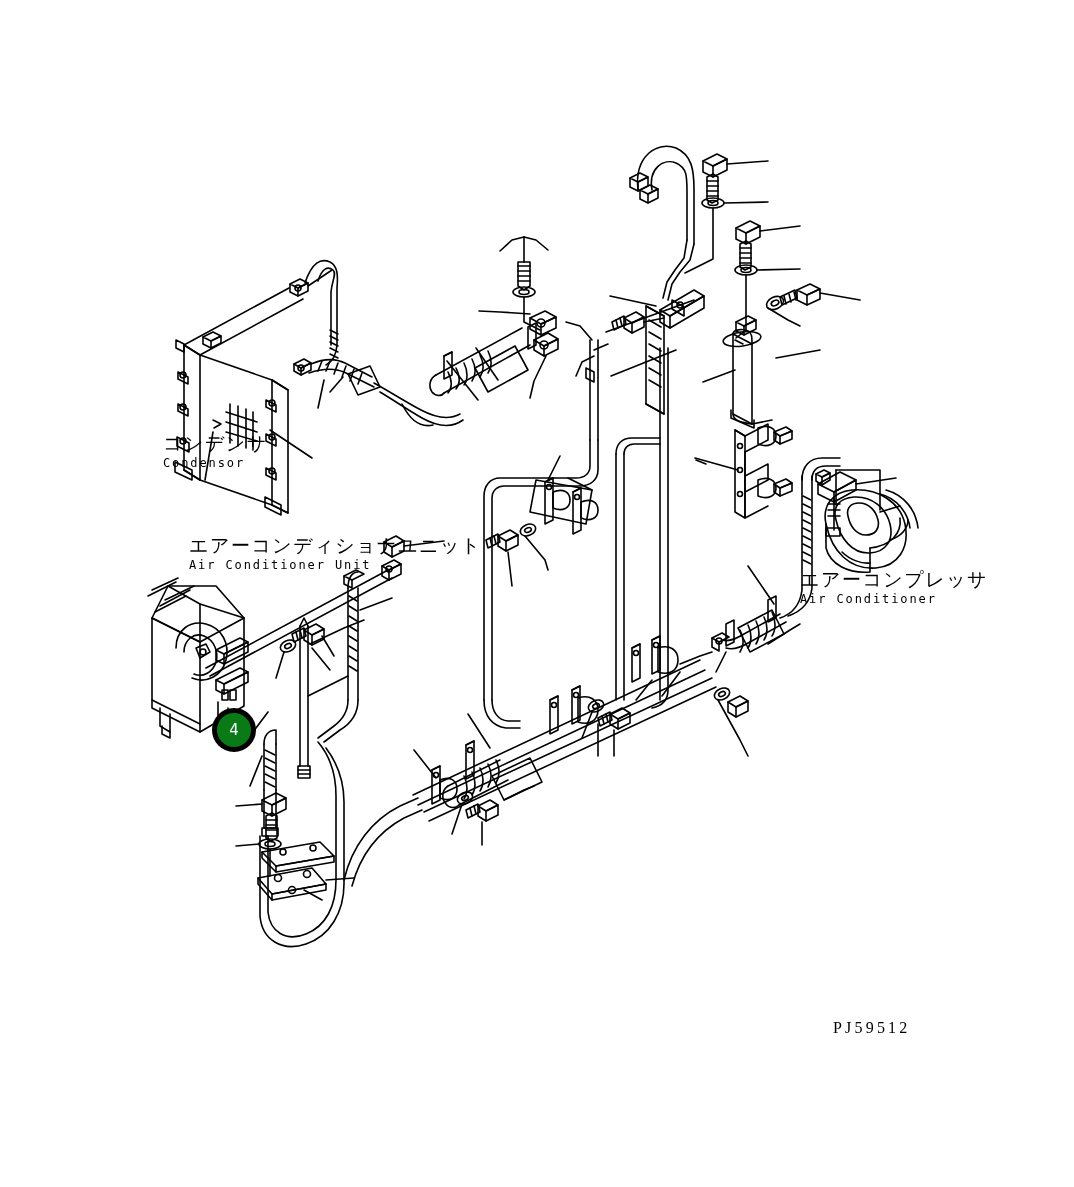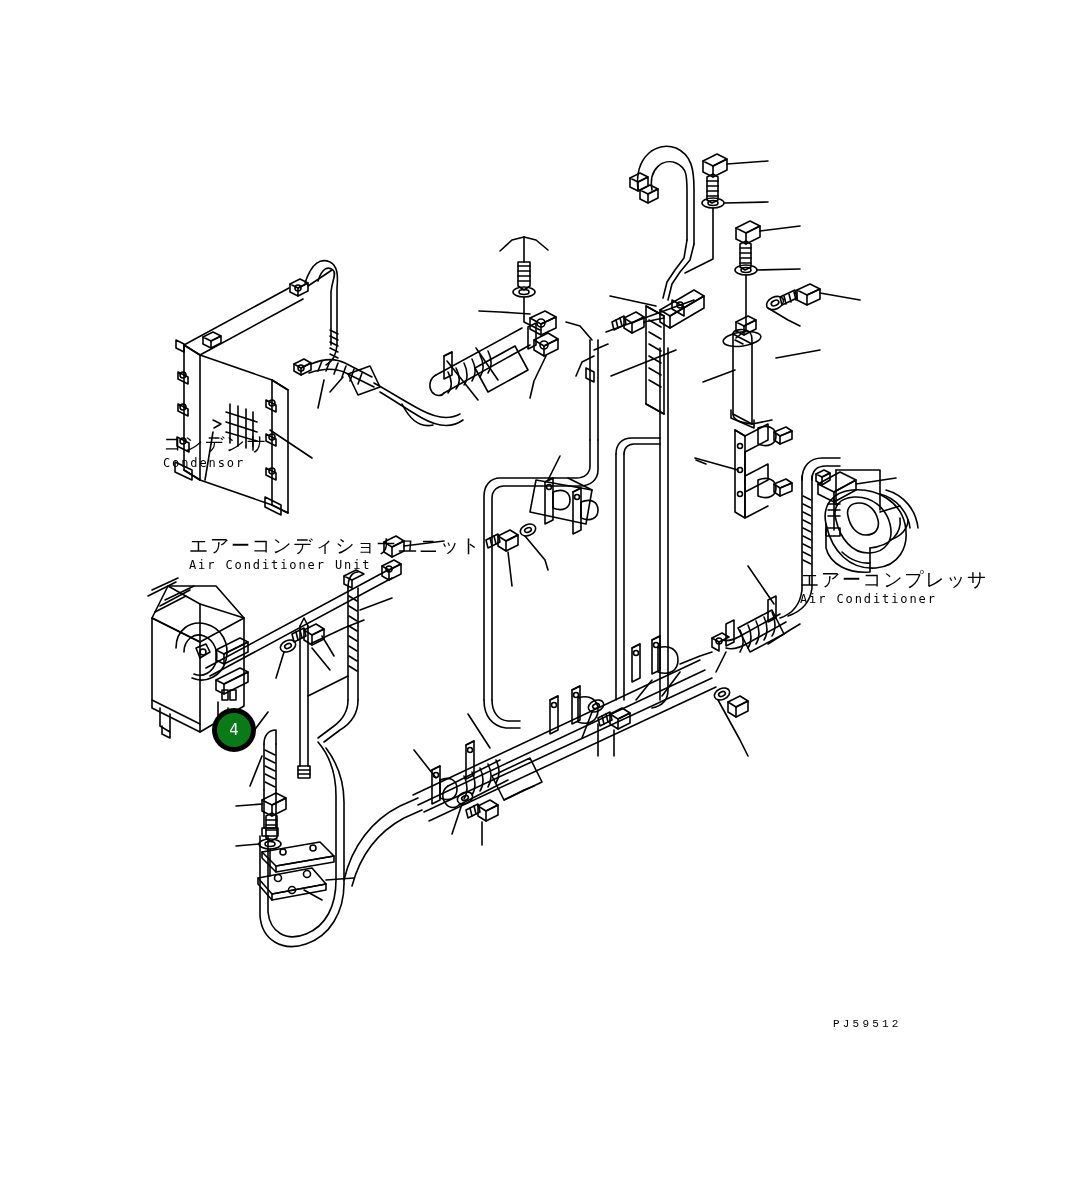--- a/index.html
+++ b/index.html
@@ -41,22 +41,22 @@
     font-size: 12px;
     letter-spacing: 1.9px;
     display: block;
   }
   #label-condensor { left: 163px; top: 432px; }
   #label-ac-unit   { left: 160px; top: 534px; margin-left: 29px; }
   #label-compressor{ left: 800px; top: 568px; }
   #drawing-code {
     left: 833px;
     top: 1018px;
-    font-family: Liberation Mono, monospace;
-    font-size: 11px;
+    font-family: Liberation Serif, serif;
+    font-size: 16px;
     letter-spacing: 3.2px;
   }
   #callout-4 {
     position: absolute;
     left: 212px;
     top: 708px;
     width: 44px;
     height: 44px;
     border-radius: 50%;
     background: #0a7a16;

